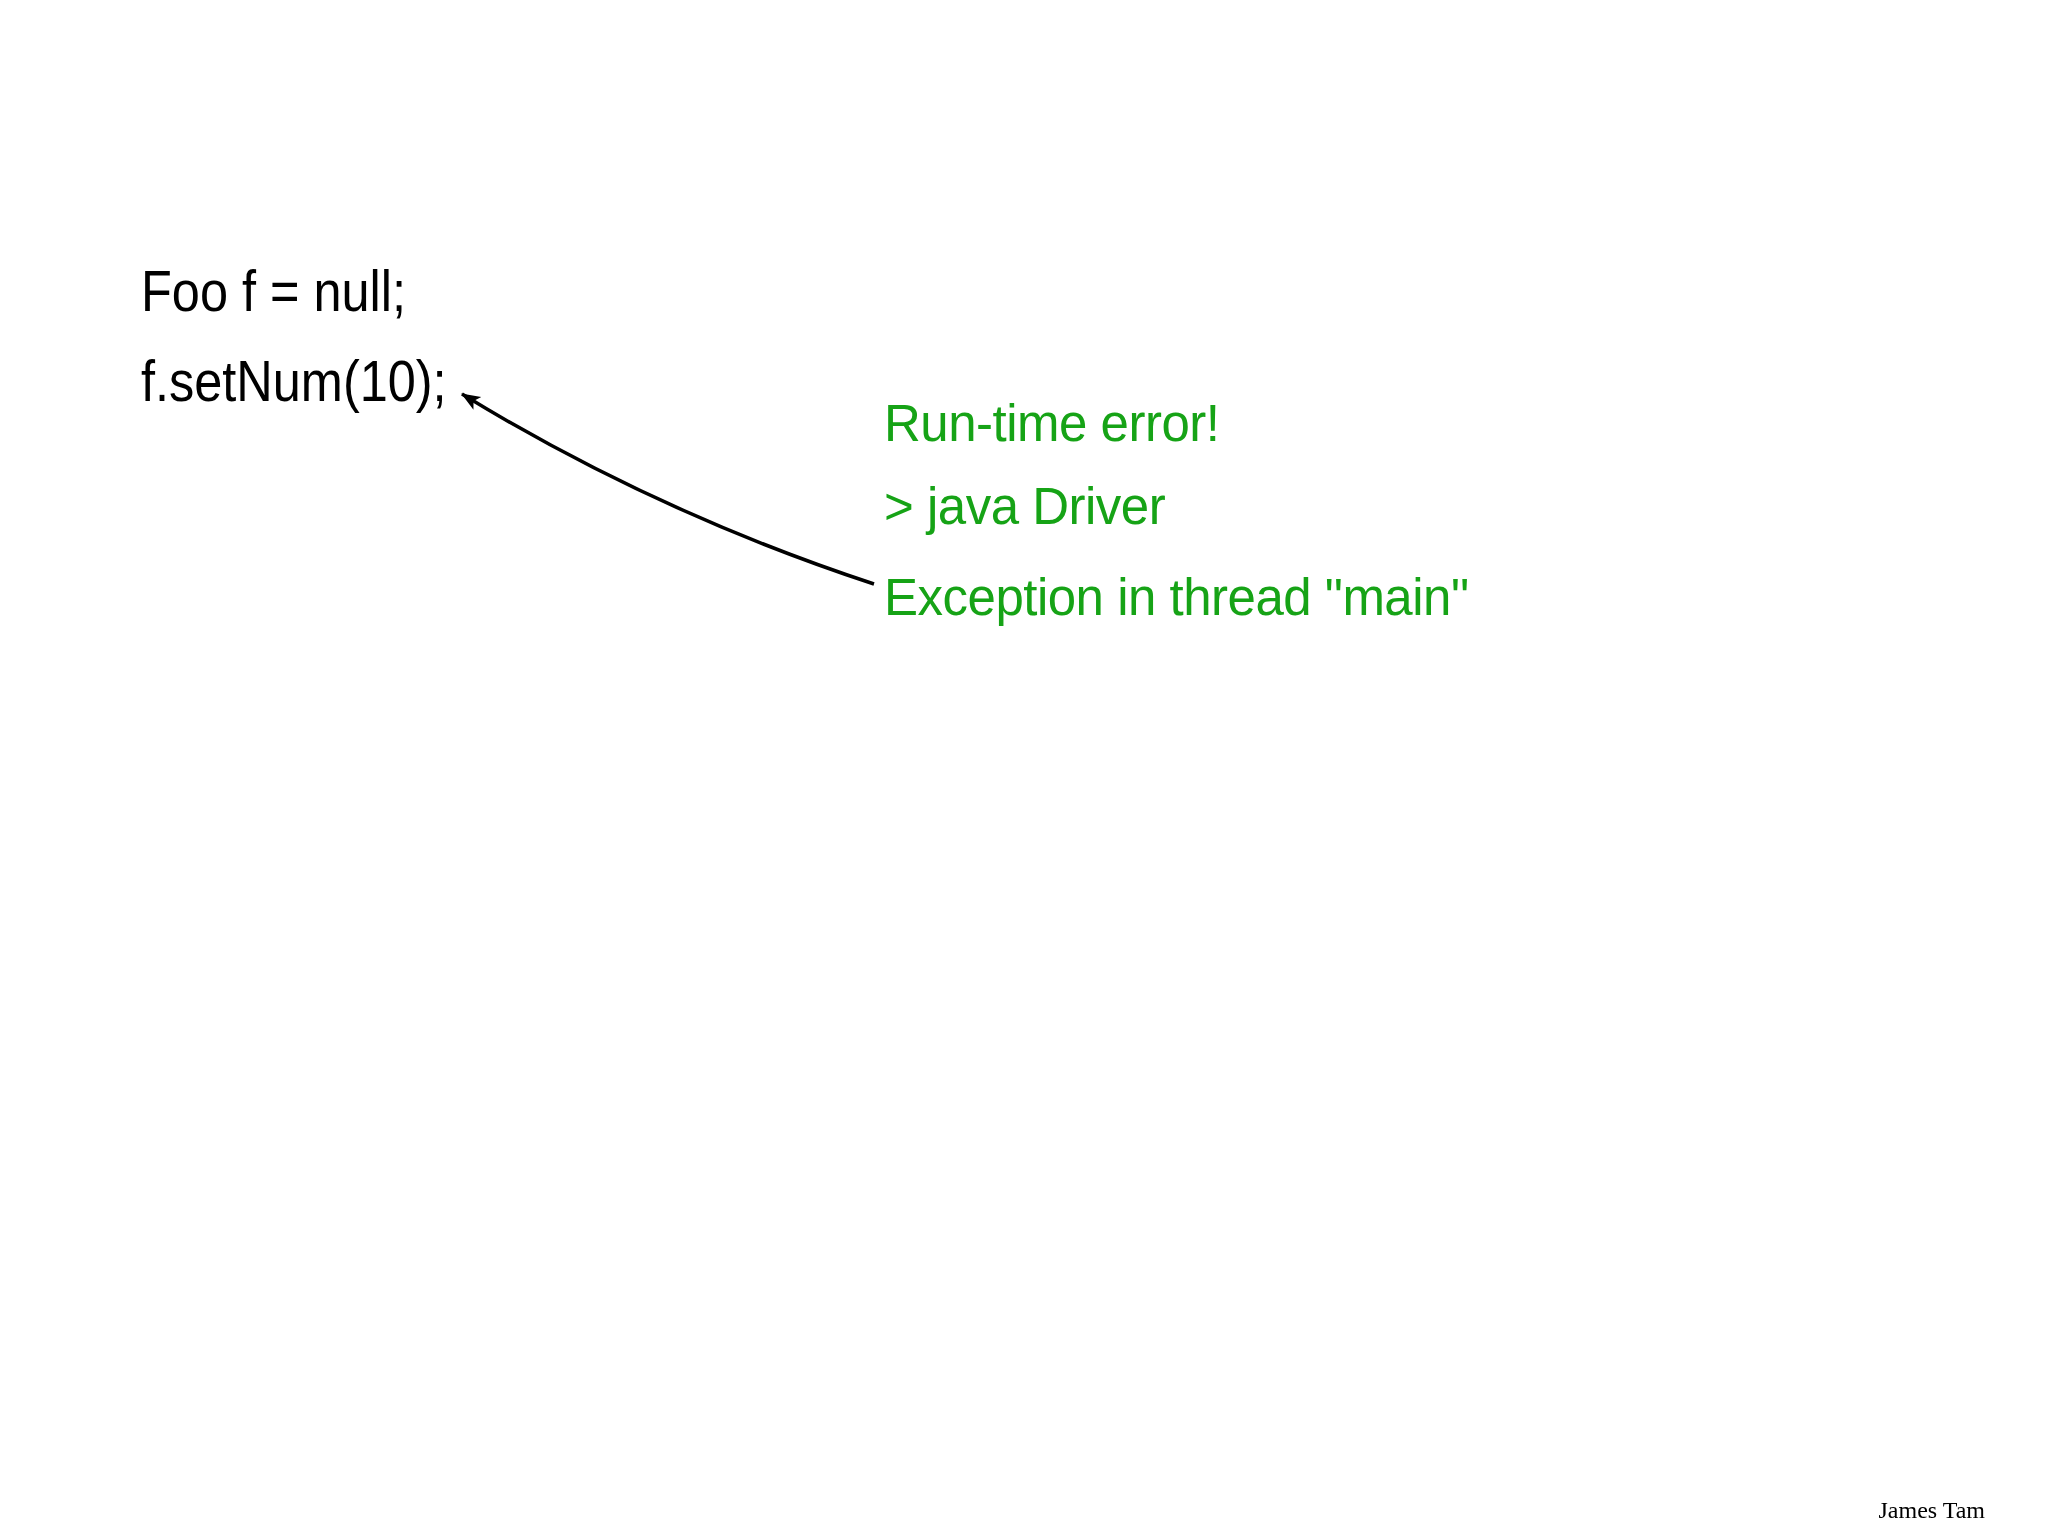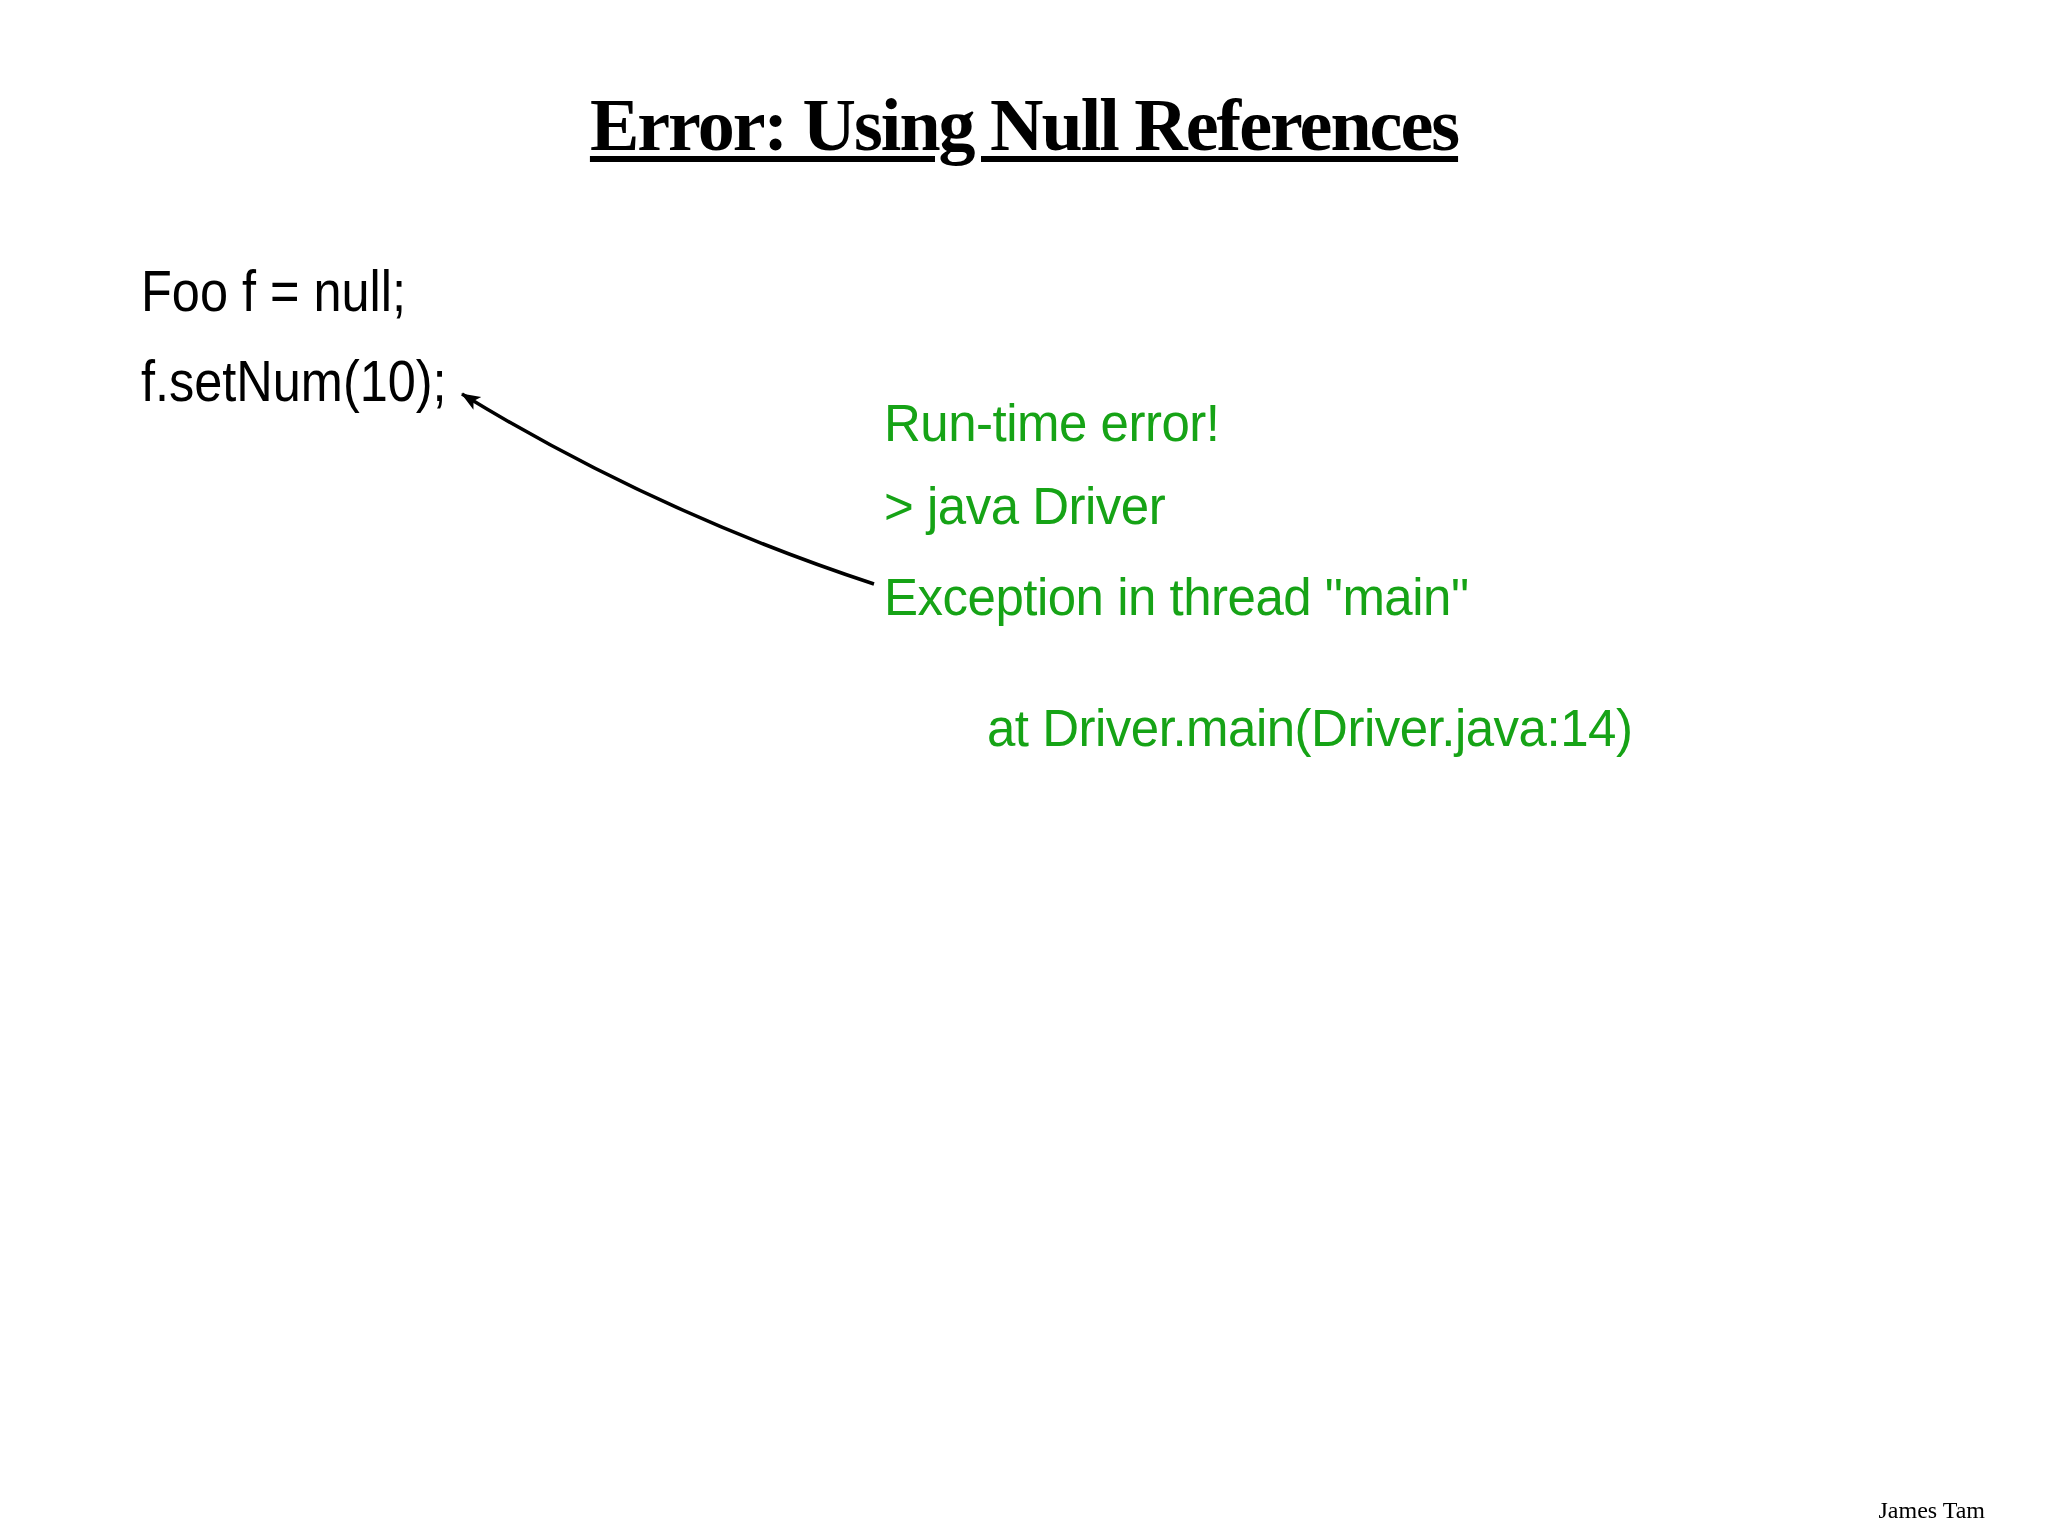--- a/index.html
+++ b/index.html
@@ -90,34 +90,32 @@
     line-height: 27px;
     color: var(--body-text, #000000);
     white-space: pre;
   }
 </style>
 </head>
 <body>
 
 <div class="slide">
 
-  <div class="slide-title"><span class="underlined">Error: Using Null References</span></div>
 
   <div class="code-line code-line-1">Foo f = null;</div>
 
   <div class="code-line code-line-2">f.setNum(10);</div>
 
   <div class="console-line console-command">&gt; java Driver</div>
 
   <div class="console-line console-heading">Run-time error!</div>
 
   <div class="console-line console-exc1">Exception in thread "main"</div>
 
 
-  <div class="console-line console-trace">at Driver.main(Driver.java:14)</div>
 
   <svg class="arrow-svg" viewBox="0 0 2048 1536" xmlns="http://www.w3.org/2000/svg">
     <defs>
       <marker id="arrowhead" markerUnits="userSpaceOnUse" markerWidth="24" markerHeight="18" refX="18" refY="8" orient="auto">
         <path class="head" d="M0,0.5 L19,8 L0,15.5 L4.5,8 Z"></path>
       </marker>
     </defs>
     <path class="shaft" d="M 874 584 Q 655 512 462 394" marker-end="url(#arrowhead)"></path>
   </svg>
 

